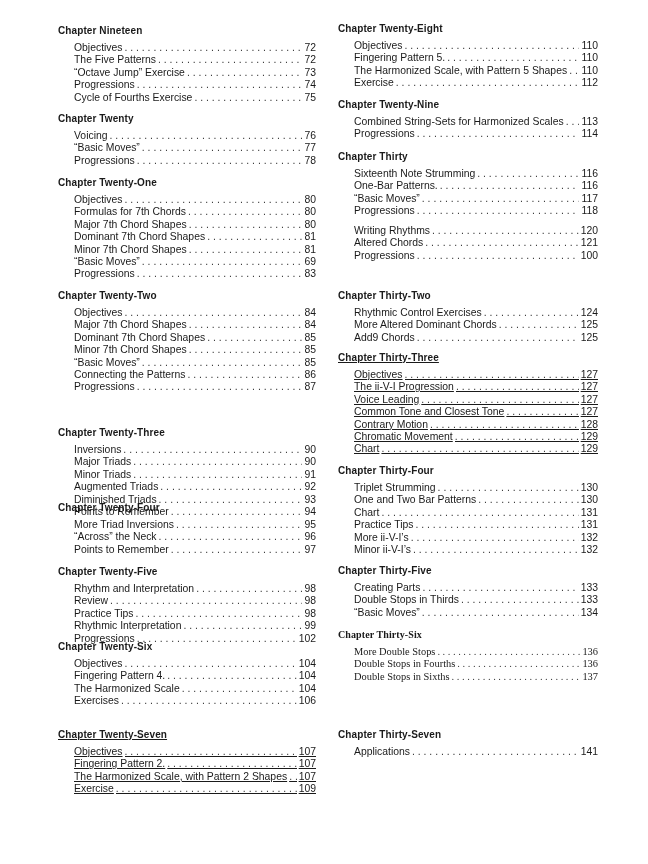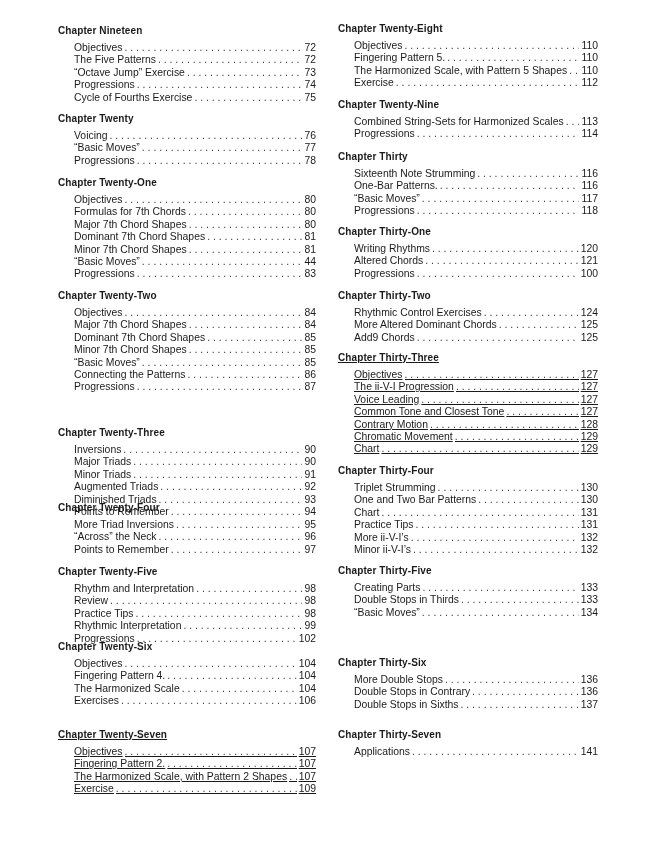--- a/index.html
+++ b/index.html
@@ -109,21 +109,21 @@
           <span class="page">81</span>
         </li>
         <li class="entry">
           <span class="label">Minor 7th Chord Shapes</span>
           <span class="leader"></span>
           <span class="page">81</span>
         </li>
         <li class="entry">
           <span class="label">“Basic Moves”</span>
           <span class="leader"></span>
-          <span class="page">44</span>
+          <span class="page">69</span>
         </li>
         <li class="entry">
           <span class="label">Progressions</span>
           <span class="leader"></span>
           <span class="page">83</span>
         </li>
       </ul>
     </section>
     <section class="chapter" style="top: 289px;">
       <h3 class="chapter-title">Chapter Twenty-Two</h3>
@@ -361,21 +361,20 @@
           <span class="page">117</span>
         </li>
         <li class="entry">
           <span class="label">Progressions</span>
           <span class="leader"></span>
           <span class="page">118</span>
         </li>
       </ul>
     </section>
     <section class="chapter" style="top: 225px;">
-      <h3 class="chapter-title">Chapter Thirty-One</h3>
       <ul class="entries">
         <li class="entry">
           <span class="label">Writing Rhythms</span>
           <span class="leader"></span>
           <span class="page">120</span>
         </li>
         <li class="entry">
           <span class="label">Altered Chords</span>
           <span class="leader"></span>
           <span class="page">121</span>
@@ -495,30 +494,30 @@
           <span class="leader"></span>
           <span class="page">133</span>
         </li>
         <li class="entry">
           <span class="label">“Basic Moves”</span>
           <span class="leader"></span>
           <span class="page">134</span>
         </li>
       </ul>
     </section>
-    <section class="chapter" style="top: 656px;">
+    <section class="chapter" style="top: 628px; font-family: Liberation Serif, serif;">
       <h3 class="chapter-title">Chapter Thirty-Six</h3>
       <ul class="entries">
         <li class="entry">
           <span class="label">More Double Stops</span>
           <span class="leader"></span>
           <span class="page">136</span>
         </li>
         <li class="entry">
-          <span class="label">Double Stops in Contrary</span>
+          <span class="label">Double Stops in Fourths</span>
           <span class="leader"></span>
           <span class="page">136</span>
         </li>
         <li class="entry">
           <span class="label">Double Stops in Sixths</span>
           <span class="leader"></span>
           <span class="page">137</span>
         </li>
       </ul>
     </section>

